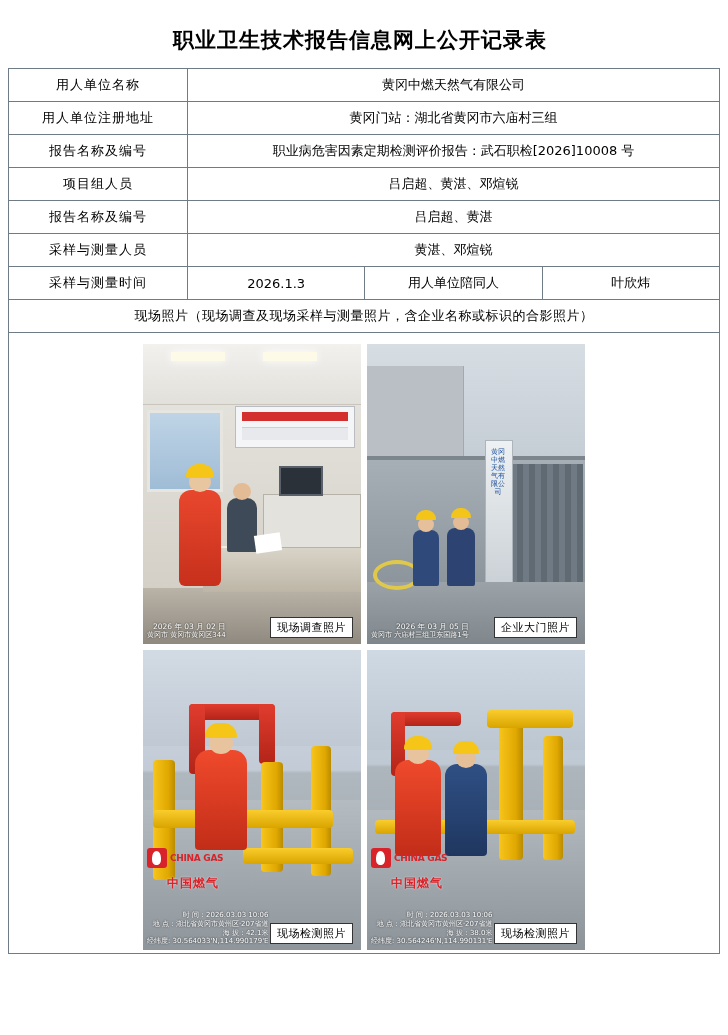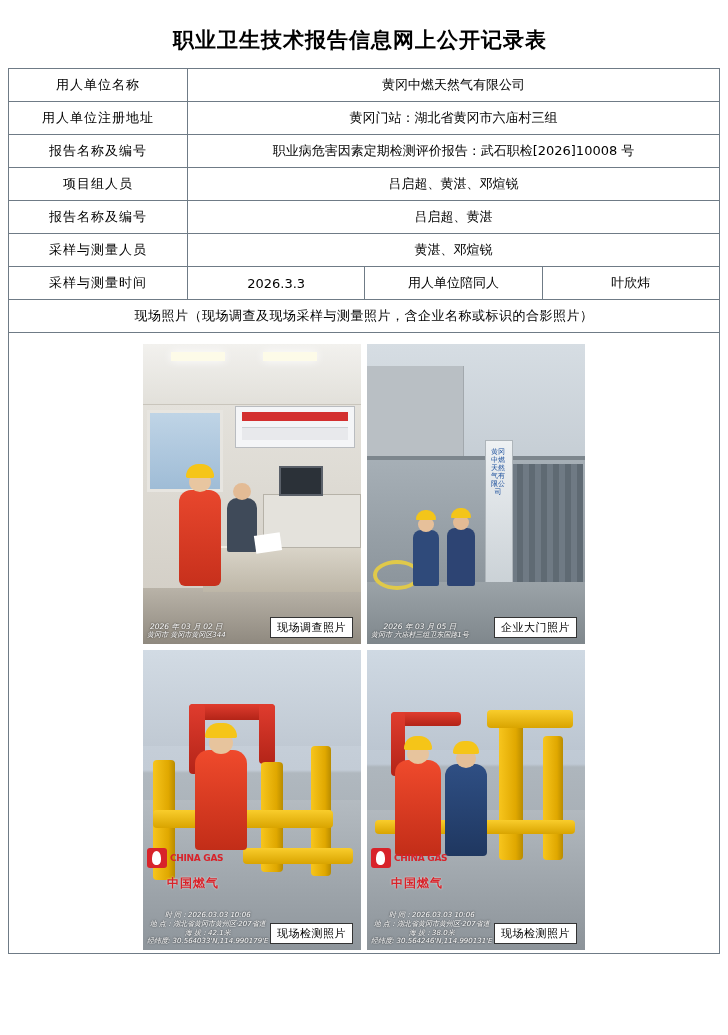--- a/index.html
+++ b/index.html
@@ -84,23 +84,22 @@
   }
   .stamp {
     position: absolute;
     left: 4px;
     bottom: 4px;
     font-size: 7px;
     line-height: 1.25;
     color: #ffffff;
     text-shadow: 0 0 2px rgba(0,0,0,.9);
     font-family: "DejaVu Sans", "Liberation Sans", sans-serif;
-    text-align: center;
+    text-align: right;
     max-width: 150px;
-    font-style: italic;
   }
   .stamp .big { font-size: 7.5px; }
   
   .p1 { background: linear-gradient(#e9e7e2 0%, #dedbd4 45%, #cfcac1 100%); }
   .p1 .ceiling { position:absolute; top:0; left:0; right:0; height:60px; background:linear-gradient(#f2f1ee,#e2e0da); border-bottom:1px solid #c9c5bc;}
   .p1 .lamp { position:absolute; top:8px; width:54px; height:9px; background:#fdfbe8; box-shadow:0 0 10px #fff;}
   .p1 .lamp.a{left:28px}
   .p1 .lamp.b{left:120px}
   .p1 .wallboard { position:absolute; top:62px; left:92px; width:118px; height:40px; background:#f4f5f7; border:1px solid #b9bcc0;}
   .p1 .wallboard:before{content:"";position:absolute;top:5px;left:6px;right:6px;height:9px;background:#d32f2f;}
@@ -205,21 +204,21 @@
       <tr>
         <td class="label">报告名称及编号</td>
         <td colspan="3">吕启超、黄湛</td>
       </tr>
       <tr>
         <td class="label">采样与测量人员</td>
         <td colspan="3">黄湛、邓煊锐</td>
       </tr>
       <tr>
         <td class="label">采样与测量时间</td>
-        <td>2026.3.3</td>
+        <td>2026.1.3</td>
         <td>用人单位陪同人</td>
         <td>叶欣炜</td>
       </tr>
       <tr>
         <td class="photos-header" colspan="4">现场照片（现场调查及现场采样与测量照片，含企业名称或标识的合影照片）</td>
       </tr>
       <tr>
         <td class="photos-body" colspan="4">
 
           <div class="photo-grid">

